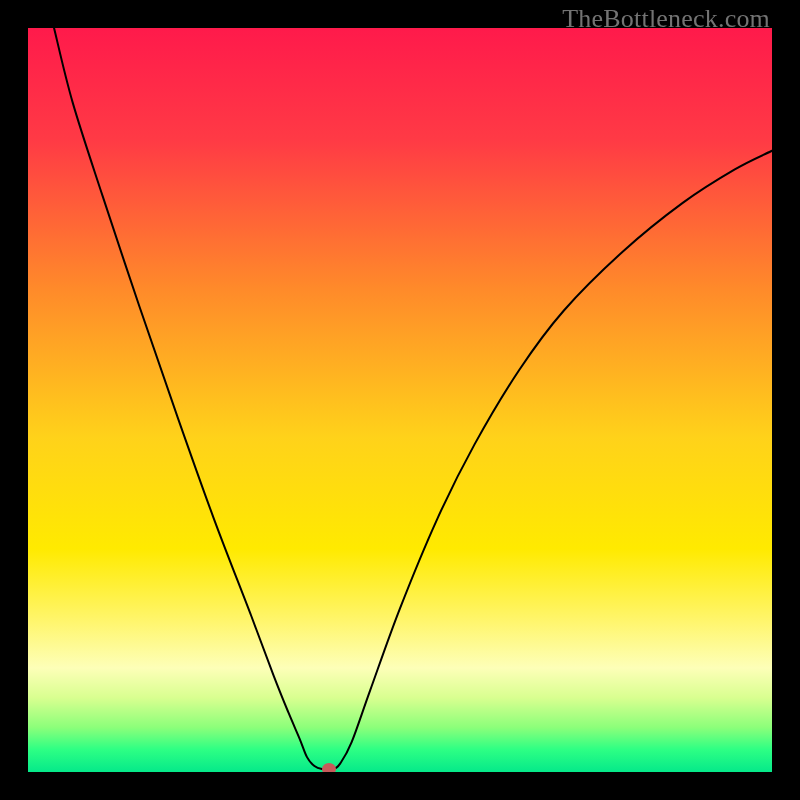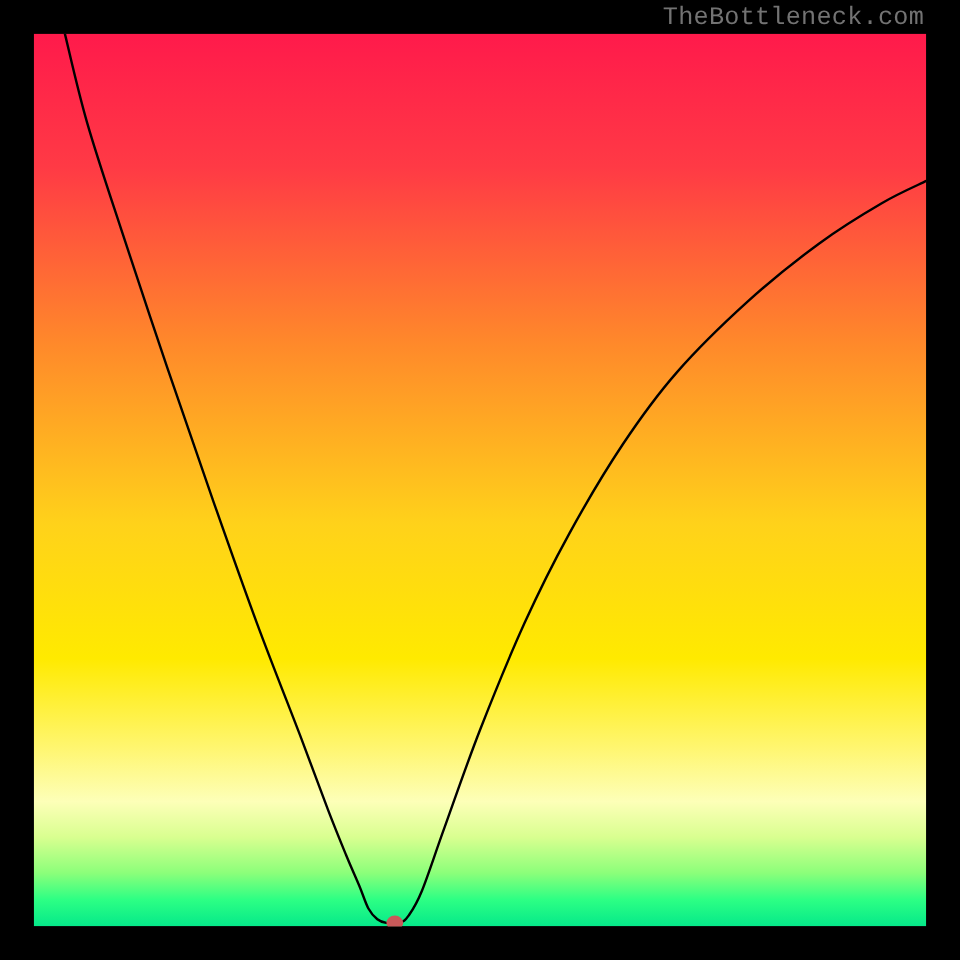--- a/index.html
+++ b/index.html
@@ -24,22 +24,22 @@
   }
   .curve {
     position: absolute;
     inset: 0;
     pointer-events: none;
   }
   .watermark {
     position: absolute;
     top: 4px;
     right: 30px;
-    font-family: Liberation Mono, monospace;
-    font-size: 21px;
+    font-family: Liberation Serif, serif;
+    font-size: 26px;
     color: #737373;
     letter-spacing: 0.2px;
   }
   .marker {
     position: absolute;
     width: 14px;
     height: 12px;
     border-radius: 50%;
     background: #c85a5a;
     transform: translate(-50%, -50%);

